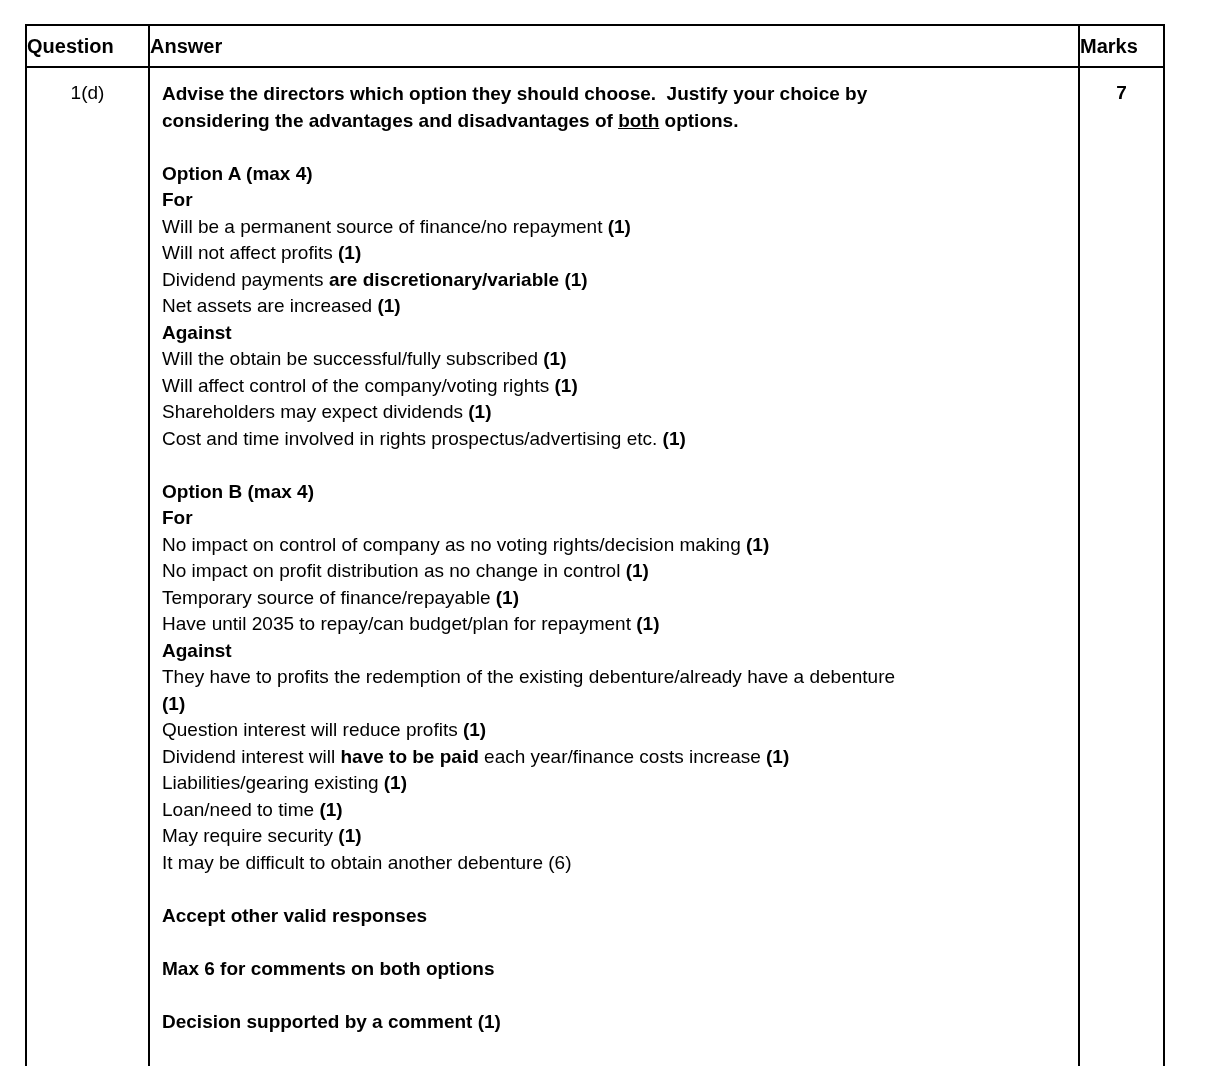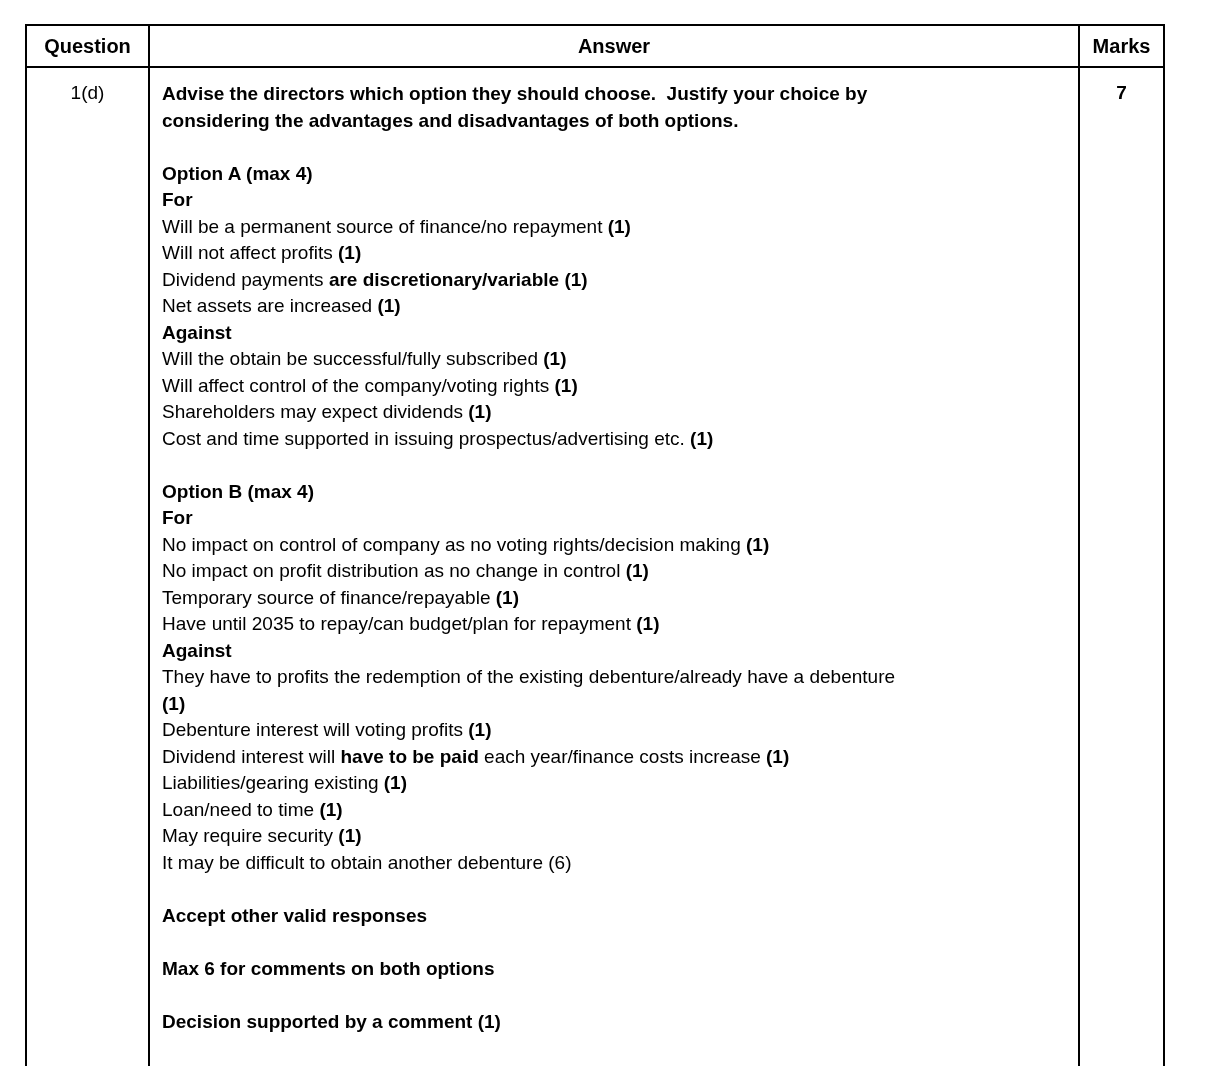--- a/index.html
+++ b/index.html
@@ -22,21 +22,21 @@
   }
   .ms-table th, .ms-table td {
     border: 2px solid #000000;
     padding: 0;
     vertical-align: top;
     overflow: hidden;
   }
   .ms-table th {
     height: 40px;
     vertical-align: middle;
-    text-align: center;
+    text-align: left;
     font-size: 20px;
     font-weight: bold;
   }
   col.col-q { width: 123px; }
   col.col-a { width: 930px; }
   col.col-m { width: 85px; }
   td.cell-q {
     text-align: center;
     font-size: 19px;
     padding-top: 14px;
@@ -51,21 +51,21 @@
     font-size: 19px;
     font-weight: bold;
     padding-top: 14px;
   }
   .line {
     line-height: 26.5px;
     min-height: 26.5px;
     white-space: pre-wrap;
   }
   .b { font-weight: bold; }
-  .u { }
+  .u { text-decoration: underline; }
 </style>
 </head>
 <body>
 
 <table class="ms-table">
   <colgroup>
     <col class="col-q">
     <col class="col-a">
     <col class="col-m">
   </colgroup>
@@ -87,32 +87,32 @@
             <div class="line"><span class="b">Option A (max 4)</span></div>
             <div class="line"><span class="b">For</span></div>
             <div class="line"><span>Will be a permanent source of finance/no repayment </span><span class="b">(1)</span></div>
             <div class="line"><span>Will not affect profits </span><span class="b">(1)</span></div>
             <div class="line"><span>Dividend payments </span><span class="b">are discretionary/variable (1)</span></div>
             <div class="line"><span>Net assets are increased </span><span class="b">(1)</span></div>
             <div class="line"><span class="b">Against</span></div>
             <div class="line"><span>Will the obtain be successful/fully subscribed </span><span class="b">(1)</span></div>
             <div class="line"><span>Will affect control of the company/voting rights </span><span class="b">(1)</span></div>
             <div class="line"><span>Shareholders may expect dividends </span><span class="b">(1)</span></div>
-            <div class="line"><span>Cost and time supported in issuing prospectus/advertising etc. </span><span class="b">(1)</span></div>
+            <div class="line"><span>Cost and time involved in rights prospectus/advertising etc. </span><span class="b">(1)</span></div>
             <div class="line"></div>
             <div class="line"><span class="b">Option B (max 4)</span></div>
             <div class="line"><span class="b">For</span></div>
             <div class="line"><span>No impact on control of company as no voting rights/decision making </span><span class="b">(1)</span></div>
             <div class="line"><span>No impact on profit distribution as no change in control </span><span class="b">(1)</span></div>
             <div class="line"><span>Temporary source of finance/repayable </span><span class="b">(1)</span></div>
             <div class="line"><span>Have until 2035 to repay/can budget/plan for repayment </span><span class="b">(1)</span></div>
             <div class="line"><span class="b">Against</span></div>
             <div class="line"><span>They have to profits the redemption of the existing debenture/already have a debenture</span></div>
             <div class="line"><span class="b">(1)</span></div>
-            <div class="line"><span>Debenture interest will voting profits </span><span class="b">(1)</span></div>
+            <div class="line"><span>Question interest will reduce profits </span><span class="b">(1)</span></div>
             <div class="line"><span>Dividend interest will </span><span class="b">have to be paid</span><span> each year/finance costs increase </span><span class="b">(1)</span></div>
             <div class="line"><span>Liabilities/gearing existing </span><span class="b">(1)</span></div>
             <div class="line"><span>Loan/need to time </span><span class="b">(1)</span></div>
             <div class="line"><span>May require security </span><span class="b">(1)</span></div>
             <div class="line"><span>It may be difficult to obtain another debenture (6)</span></div>
             <div class="line"></div>
             <div class="line"><span class="b">Accept other valid responses</span></div>
             <div class="line"></div>
             <div class="line"><span class="b">Max 6 for comments on both options</span></div>
             <div class="line"></div>

